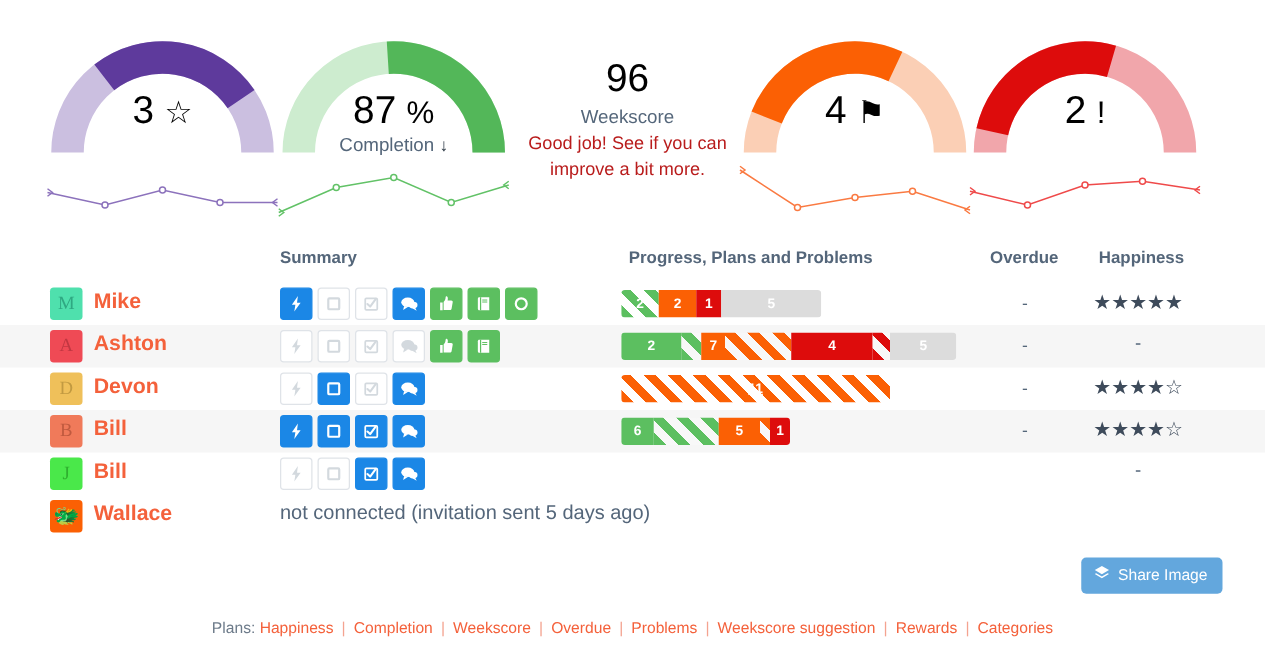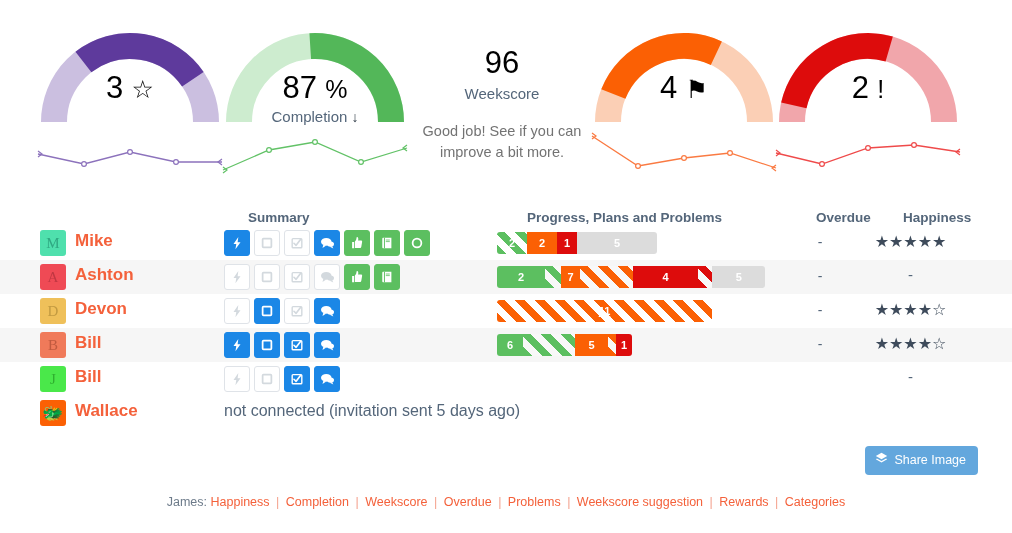--- a/index.html
+++ b/index.html
@@ -48,34 +48,34 @@
     top: 86px;
     font-size: 15px;
     color: #54667a;
     white-space: nowrap;
   }
   .gauge-label .trend { font-size: 14px; color: #2f3b47; }
 
   .score-block { padding-top: 47px; text-align: center; }
   .score-num { font-size: 31px; color: #000; line-height: 1; }
   .score-label { font-size: 15px; color: #54667a; margin-top: 7px; }
-  .score-msg { font-size: 14.5px; color: #737373; margin-top: 19px; line-height: 1.45; padding: 0 16px; }
+  .score-msg { font-size: 14.5px; color: #b91c1c; margin-top: 3px; line-height: 1.45; padding: 0 16px; }
 
   .spark { position: absolute; top: 126px; left: 0; width: 220px; height: 56px; }
 
   
   .table { position: absolute; top: 196px; left: 0; width: 1012px; }
   .thead {
     position: relative;
     height: 30px;
     font-size: 13.5px;
     font-weight: bold;
     color: #54667a;
   }
-  .th { position: absolute; top: 14px; white-space: nowrap; margin-left: 24px; }
+  .th { position: absolute; top: 2px; white-space: nowrap; }
   .th-summary { left: 224px; }
   .th-progress { left: 503px; }
   .th-overdue { left: 792px; }
   .th-happiness { left: 879px; }
 
   .row {
     position: relative;
     height: 34px;
     width: 1012px;
   }
@@ -534,17 +534,17 @@
     <span>
       <svg width="13" height="13" viewBox="0 0 16 16">
           <path d="M8 1 L15 5 L8 9 L1 5 Z" fill="#fff"></path>
           <path d="M8 11.2 L2.4 8 L1 8.9 L8 13 L15 8.9 L13.6 8 Z" fill="#fff"></path>
         </svg>
     </span>
     <span>Share Image</span>
   </div>
 
   <div class="legend">
-    <span>James:</span>
+    <span>Plans:</span>
     <span id="legend-host"><span class="lnk"> Happiness </span><span class="sep">|</span><span class="lnk"> Completion </span><span class="sep">|</span><span class="lnk"> Weekscore </span><span class="sep">|</span><span class="lnk"> Overdue </span><span class="sep">|</span><span class="lnk"> Problems </span><span class="sep">|</span><span class="lnk"> Weekscore suggestion </span><span class="sep">|</span><span class="lnk"> Rewards </span><span class="sep">|</span><span class="lnk"> Categories </span></span>
   </div>
 
 </div>
 
 </body></html>

